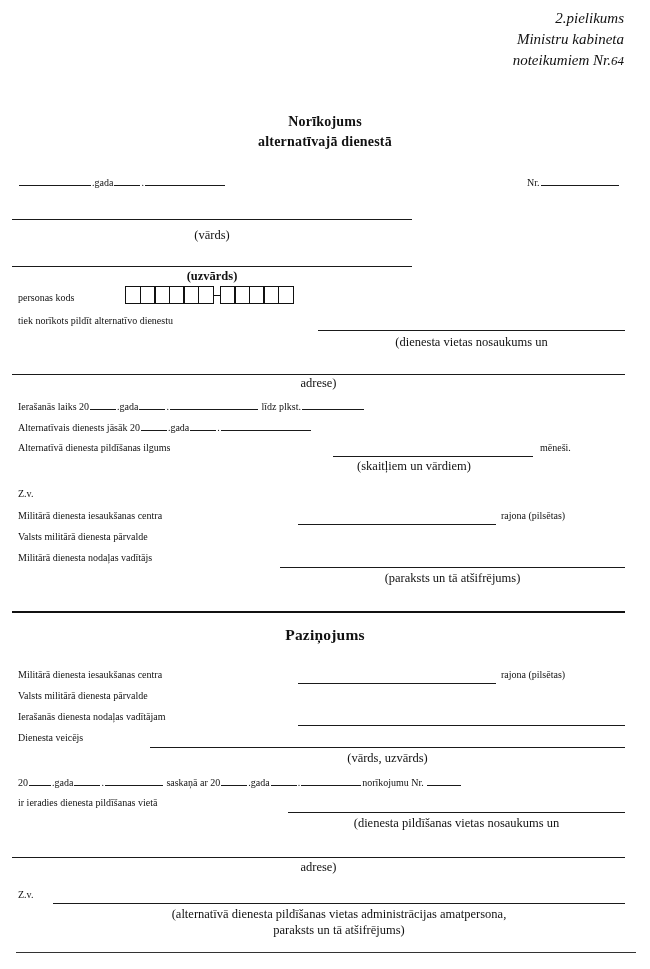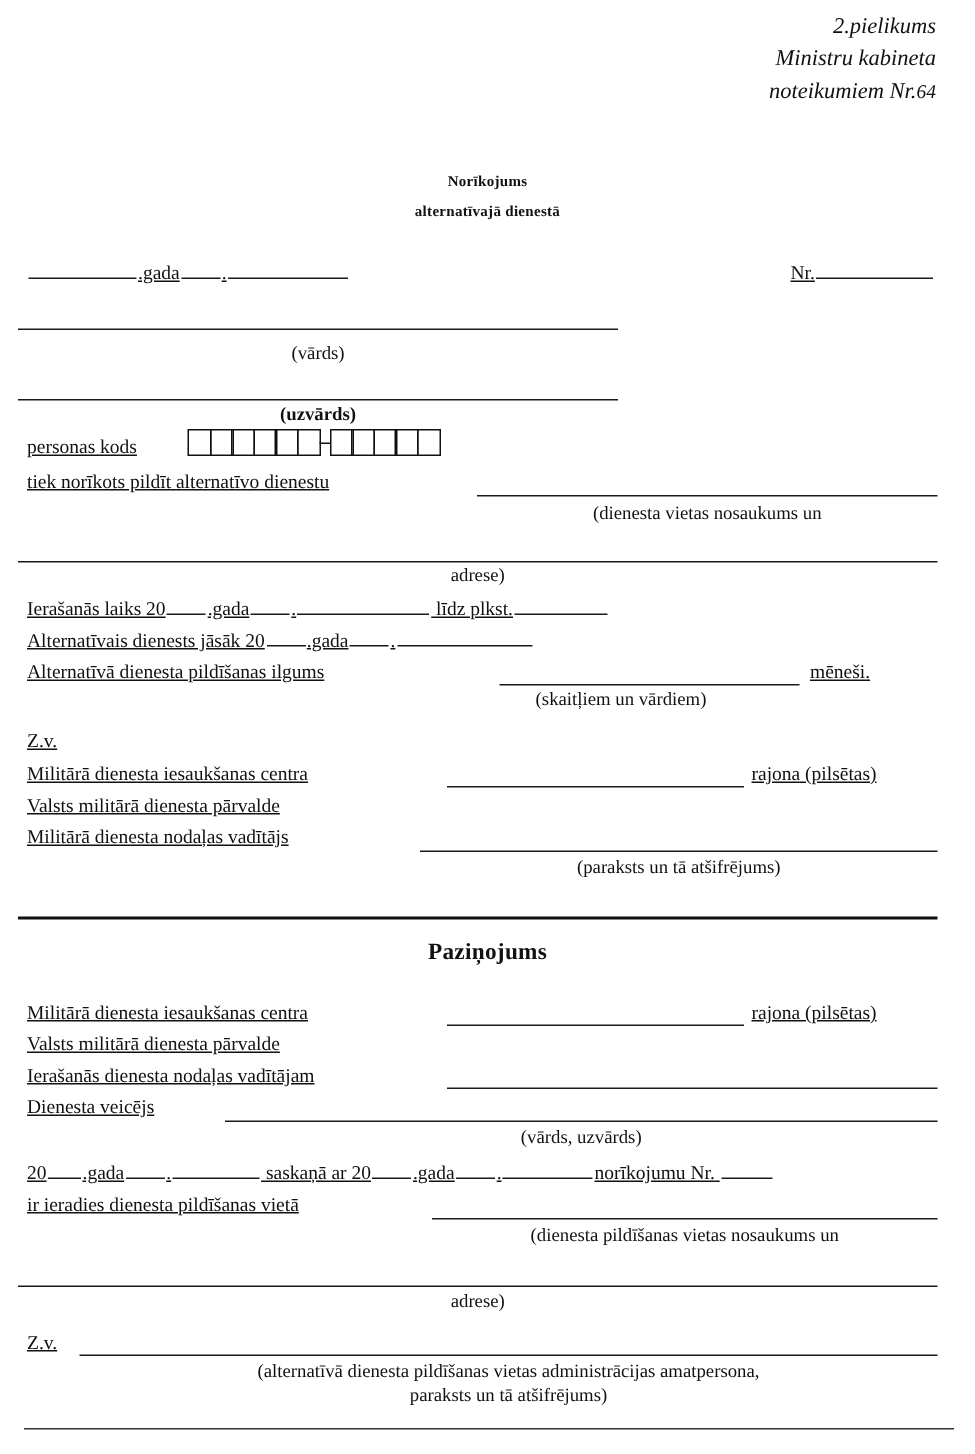--- a/index.html
+++ b/index.html
@@ -31,43 +31,42 @@
   .hdr-small { font-size: 13px; }
 
   
   .title {
     position: absolute;
     top: 112px;
     left: 0;
     width: 650px;
     text-align: center;
     font-weight: bold;
-    font-size: 10px;
+    font-size: 14px;
     line-height: 20px;
     letter-spacing: 0.2px;
   }
 
   .subtitle2 {
     position: absolute;
     top: 626px;
     left: 0;
     width: 650px;
     text-align: center;
     font-weight: bold;
     font-size: 15.5px;
     letter-spacing: 0.2px;
   }
 
   
   .t {
     position: absolute;
-    font-size: 13px;
+    font-size: 10px;
     line-height: 19px;
     white-space: nowrap;
-    text-decoration: underline;
   }
   .smallc {
     position: absolute;
     font-size: 12.5px;
     line-height: 16px;
     text-align: center;
     white-space: nowrap;
   }
 
   

